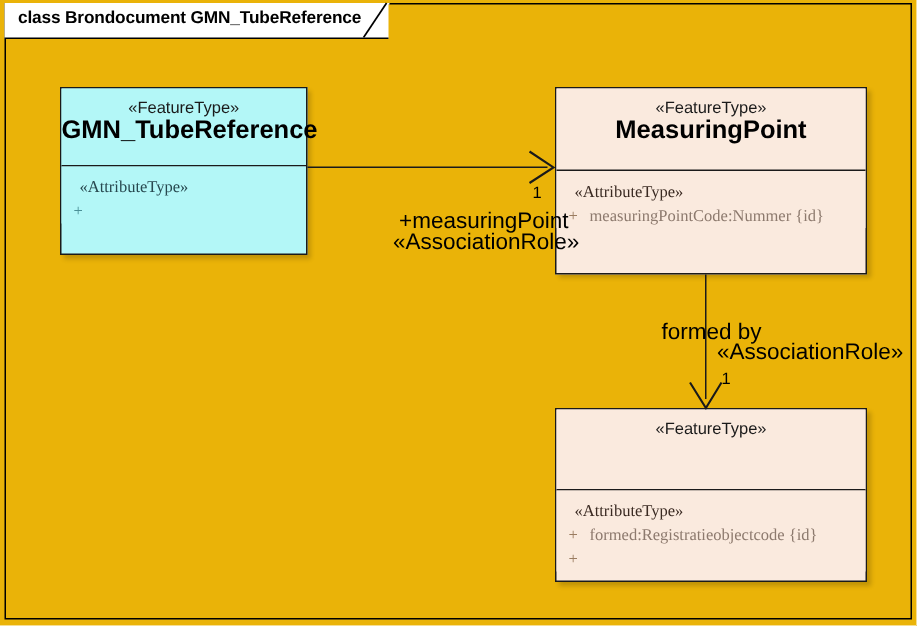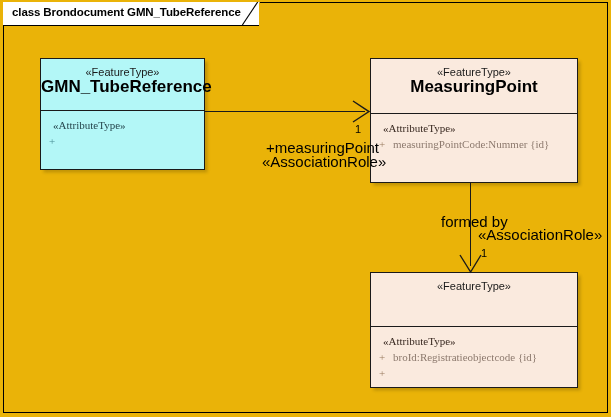--- a/index.html
+++ b/index.html
@@ -191,21 +191,21 @@
   </div>
 
   <div class="uml-class theme-peach" style="left:370px; top:272px; width:208px; height:116px;">
     <div class="uml-head" style="height:54px;">
       <div class="stereo">«FeatureType»</div>
     </div>
     <div class="uml-body">
       <div class="attr-stereo">«AttributeType»</div>
       <div class="attr-row">
         <span class="attr-vis">+</span>
-        <span>broId:Registratieobjectcode {id}</span>
+        <span>formed:Registratieobjectcode {id}</span>
       </div>
       <div class="attr-row">
         <span class="attr-vis">+</span>
       </div>
     </div>
   </div>
 
   <div class="conn-line conn-h" style="left:205px; top:111px; width:160px;"></div>
   <svg class="arrow-svg" style="left:337px; top:100px;" width="34" height="24" viewBox="0 0 34 24">
     <polyline points="16,1 32,11.6 16,22" fill="none" stroke="#1a1a1a" stroke-width="1.4"></polyline>

